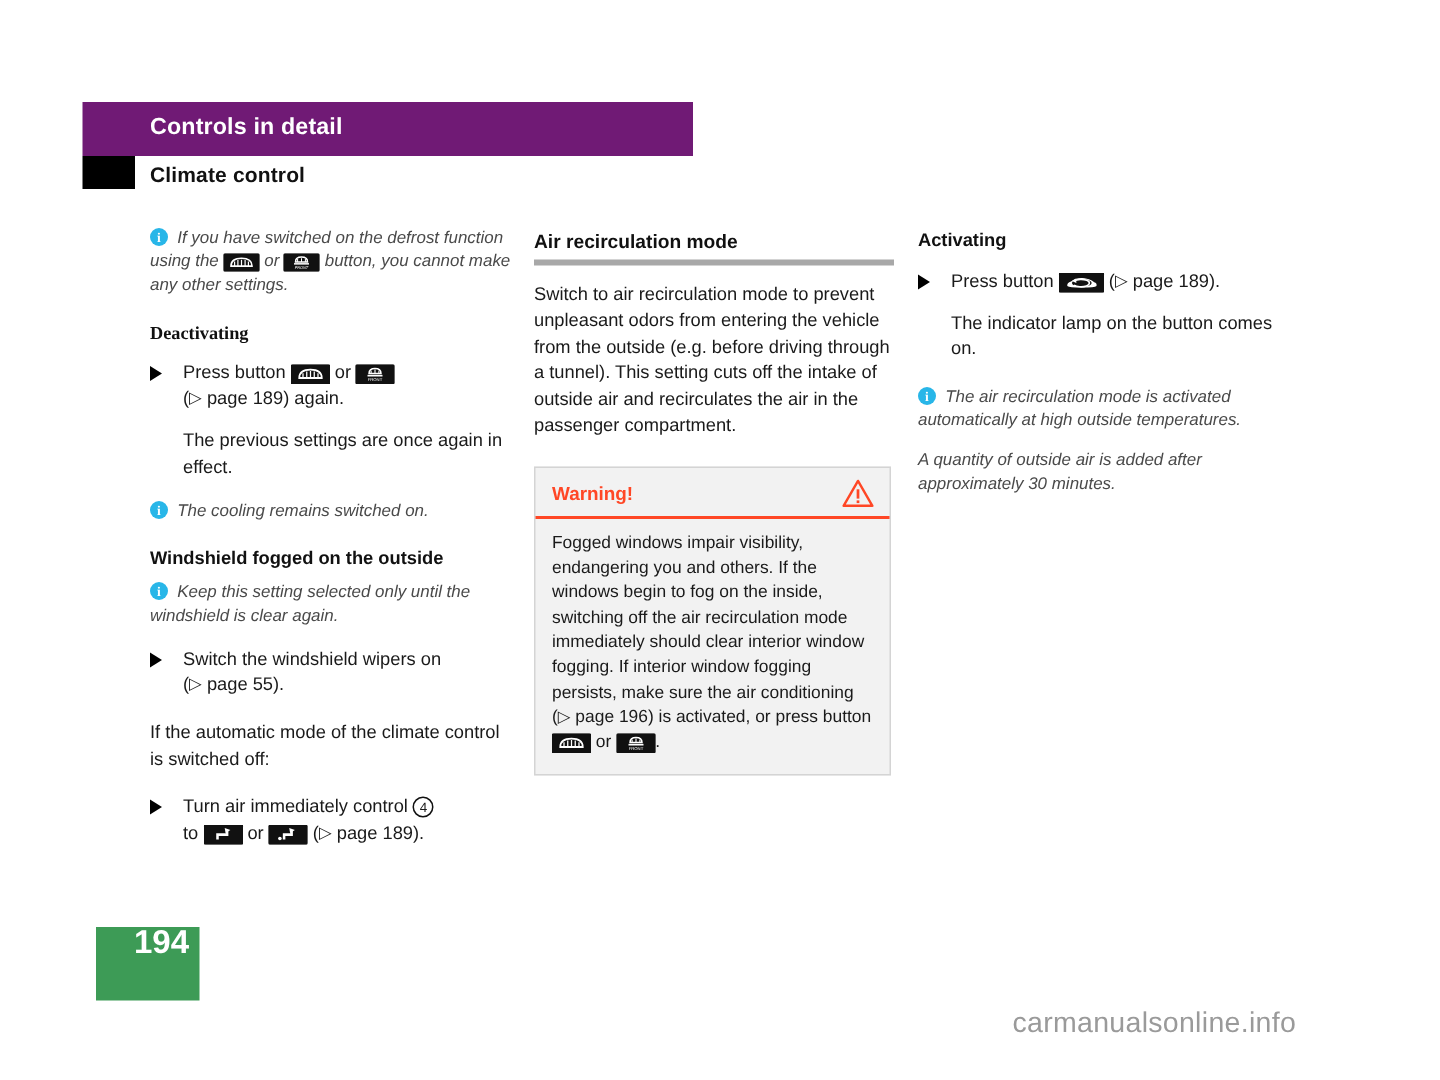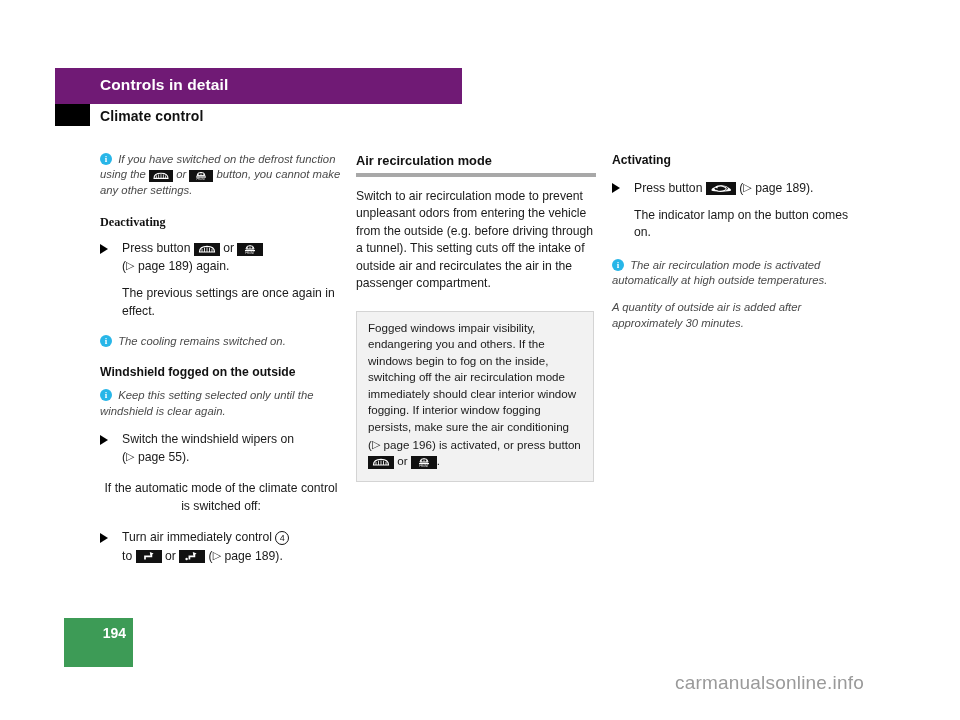--- a/index.html
+++ b/index.html
@@ -139,21 +139,21 @@
     top: 4px;
     width: 0; height: 0;
     border-top: 5px solid transparent;
     border-bottom: 5px solid transparent;
     border-left: 8px solid #000;
   }
   .para {
     padding-left: 22px;
     margin-bottom: 10px;
   }
-  .para-flush { margin-bottom: 10px; text-align: center; }
+  .para-flush { margin-bottom: 10px; }
 
   
   .btn {
     display: inline-block;
     background: #111111;
     vertical-align: -4px;
     position: relative;
     border-radius: 1px;
   }
   .btn svg { display: block; }
@@ -211,21 +211,21 @@
     top: 618px;
     width: 69px;
     height: 49px;
     background: #3d9b56;
   }
   .page-box .pgnum {
     position: absolute;
     right: 7px;
     bottom: 26px;
     color: #ffffff;
-    font-size: 14px;
+    font-size: 22px;
     font-weight: bold;
   }
   .watermark {
     position: absolute;
     left: 675px;
     top: 672px;
     color: #9a9a9a;
     font-size: 19px;
     letter-spacing: .2px;
   }
@@ -345,20 +345,30 @@
 </div>
 
 <div class="col col-mid">
 
   <h3 class="sub-rule">Air recirculation mode</h3>
   <div class="rule"></div>
 
   <p style="margin-bottom:18px;">Switch to air recirculation mode to prevent unpleasant odors from entering the vehicle from the outside (e.g. before driving through a tunnel). This setting cuts off the intake of outside air and recirculates the air in the passenger compartment.</p>
 
   <div class="warning-box">
+    <div class="warning-head">
+      <span class="w-label">Warning!</span>
+      <span class="w-icon">
+        <svg width="22" height="20" viewBox="0 0 22 20">
+            <path d="M11 1.6 L20.6 18.2 L1.4 18.2 Z" fill="none" stroke="#ff4726" stroke-width="1.6" stroke-linejoin="round"></path>
+            <rect x="10.1" y="7.2" width="1.8" height="6.2" fill="#ff4726"></rect>
+            <rect x="10.1" y="14.6" width="1.8" height="1.8" fill="#ff4726"></rect>
+          </svg>
+      </span>
+    </div>
     <div class="warning-body">
       <span>Fogged windows impair visibility, endangering you and others. If the windows begin to fog on the inside, switching off the air recirculation mode immediately should clear interior window fogging. If interior window fogging persists, make sure the air conditioning (</span><span class="ref-arrow">▷</span>
       <span>page 196) is activated, or press button</span>
       <span class="btn" style="width:26px;height:13px;">
         <svg width="26" height="13" viewBox="0 0 26 13">
             <rect width="26" height="13" fill="#111"></rect>
             <path d="M5.5 9 Q5.5 3.4 13 3.4 Q20.5 3.4 20.5 9 Z" fill="none" stroke="#fff" stroke-width="1.2"></path>
             <path d="M8 9 V5.8 M10.5 9 V4.7 M13 9 V4.4 M15.5 9 V4.7 M18 9 V5.8" stroke="#fff" stroke-width=".85"></path>
           </svg>
       </span>

